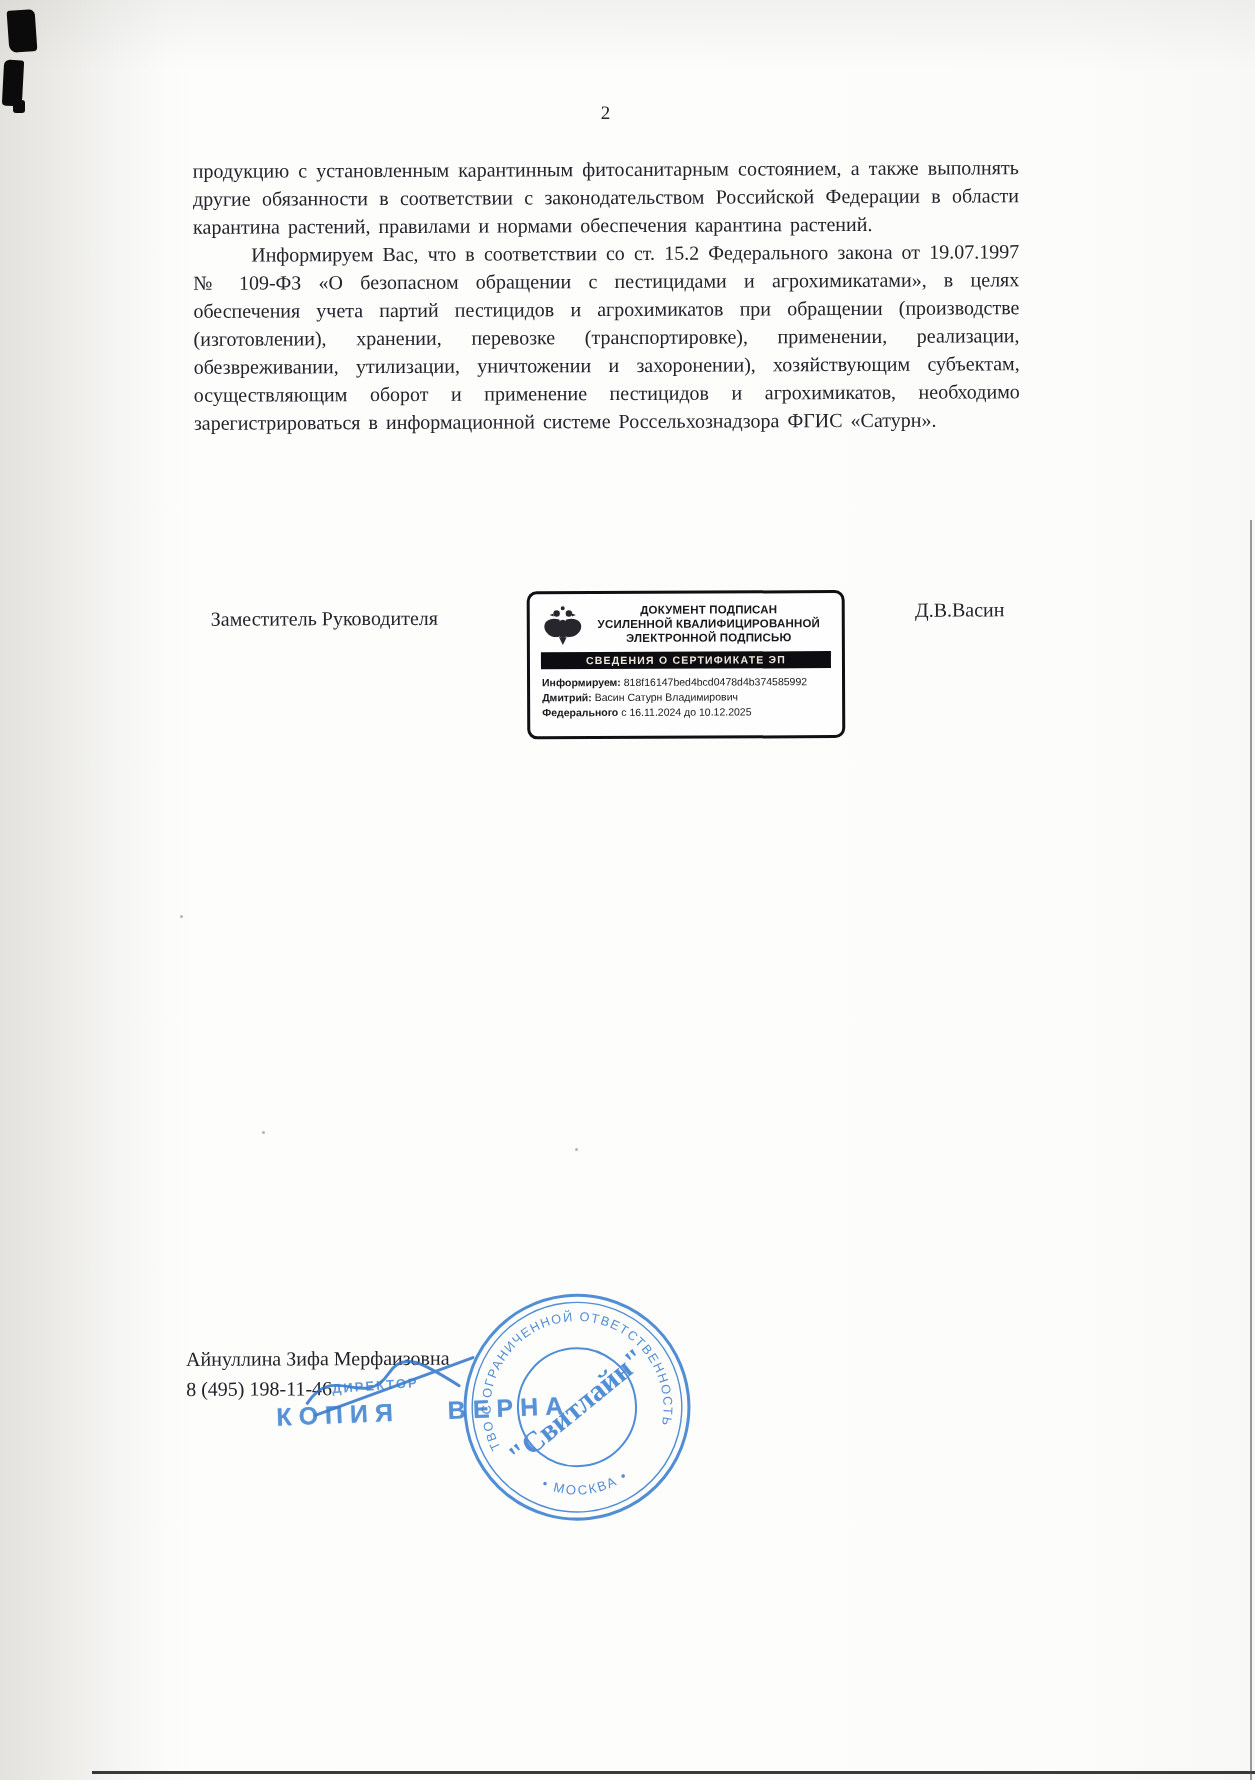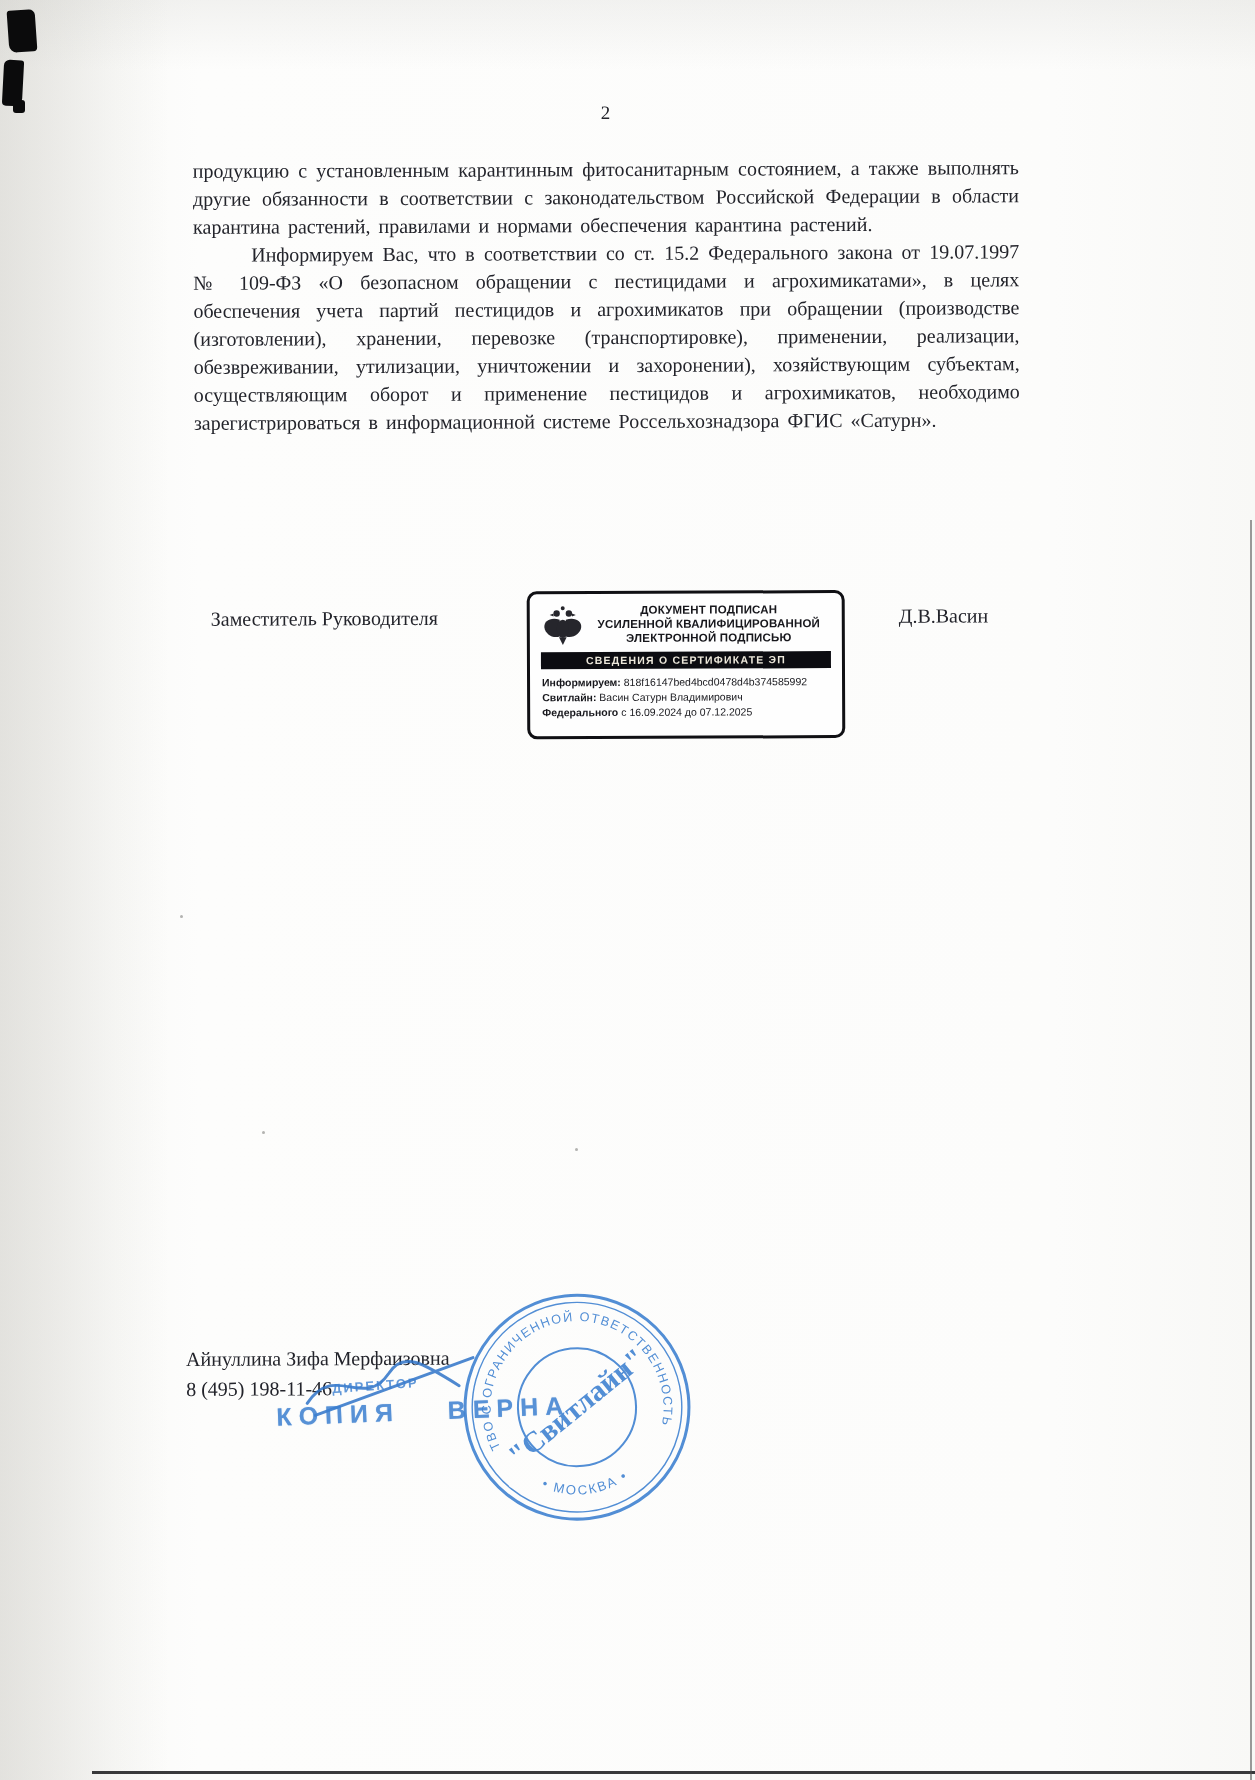--- a/index.html
+++ b/index.html
@@ -30,21 +30,21 @@
 
   .page-num { position:absolute; left:196px; top:102px; width:826px; text-align:center;
     font-size:19px; }
 
   .body-text { position:absolute; left:196px; top:155px; width:826px;
     font-size:20px; line-height:28px; text-align:justify; word-spacing:3px; }
   .body-text p.indent { text-indent:58px; }
 
   .sig-row { position:absolute; left:196px; top:600px; width:826px; font-size:20px; }
   .sig-title { position:absolute; left:16px; top:6px; }
-  .sig-name  { position:absolute; left:704px; top:6px; width:122px; text-align:left; }
+  .sig-name  { position:absolute; left:704px; top:0; width:122px; text-align:center; }
 
   
   .esign { position:absolute; left:528px; top:591px; width:318px; height:148px;
     border:3px solid #101014; border-radius:10px; background:rgba(255,255,255,.65);
     font-family:"Liberation Sans", sans-serif; color:#17171c; }
   .esign-head { display:flex; align-items:center; padding:7px 10px 3px 10px; }
   .esign-eagle { width:46px; height:46px; flex:0 0 46px; }
   .esign-title { flex:1; text-align:center; font-weight:bold; font-size:11.5px; line-height:14px; letter-spacing:.2px; }
   .esign-bar { margin:2px 11px 0 11px; background:#0c0c11; color:#ece7da; text-align:center;
     font-size:10.5px; letter-spacing:1.2px; padding:2px 0 3px 0; font-weight:bold; }
@@ -118,26 +118,26 @@
           <span style="display:block">ЭЛЕКТРОННОЙ ПОДПИСЬЮ</span>
         </span>
       </div>
       <div class="esign-bar">СВЕДЕНИЯ О СЕРТИФИКАТЕ ЭП</div>
       <div class="esign-info">
         <div>
           <b>Информируем:</b>
           <span>818f16147bed4bcd0478d4b374585992</span>
         </div>
         <div>
-          <b>Свитлайн:</b>
+          <b>Дмитрий:</b>
           <span>Васин Сатурн Владимирович</span>
         </div>
         <div>
           <b>Федерального</b>
-          <span>с 16.09.2024 до 07.12.2025</span>
+          <span>с 16.11.2024 до 10.12.2025</span>
         </div>
       </div>
     </div>
 
     <div class="contact">
       <div>Айнуллина Зифа Мерфаизовна</div>
       <div>8 (495) 198-11-46</div>
     </div>
 
     <span class="handsig">

